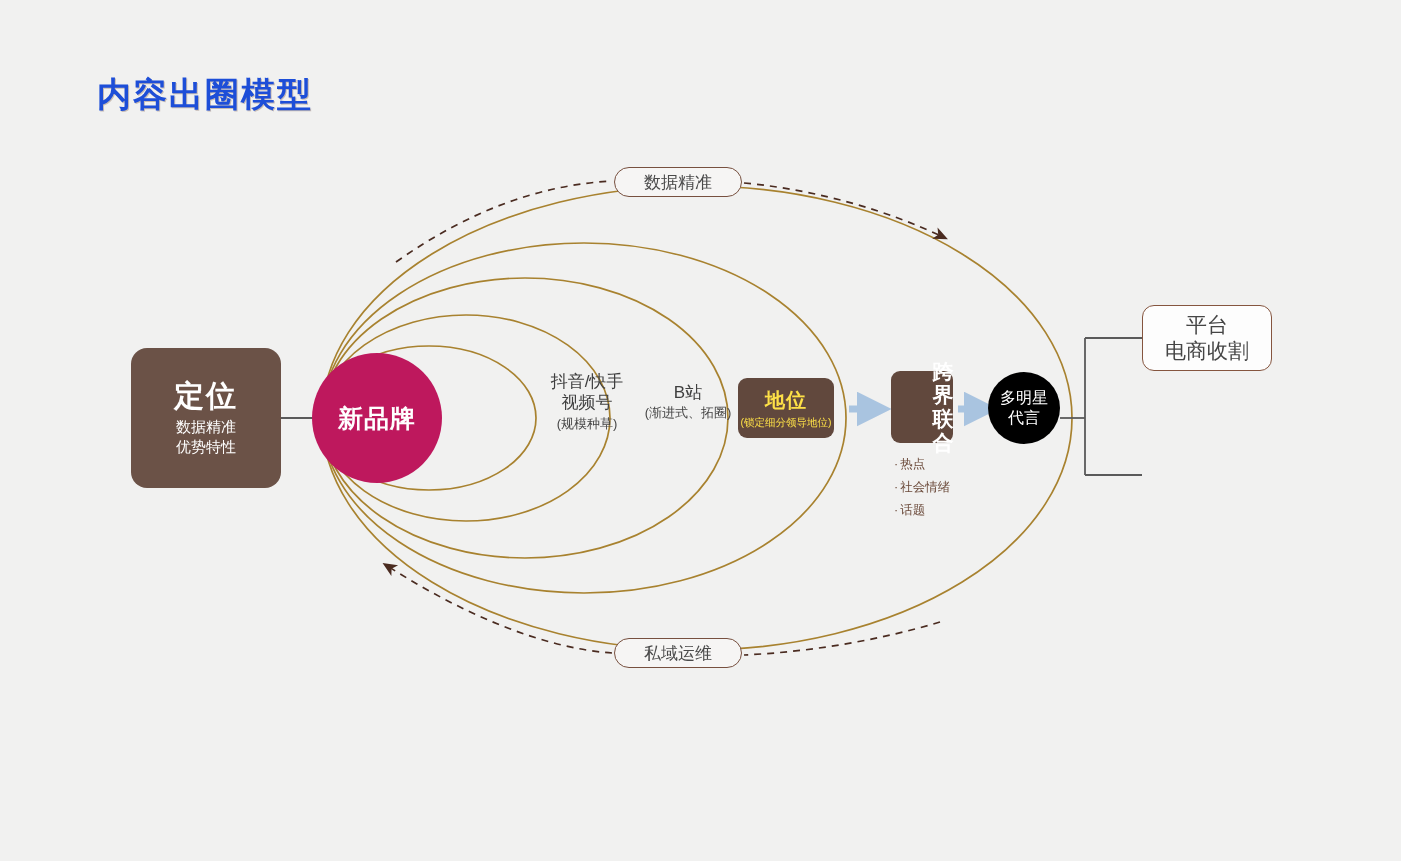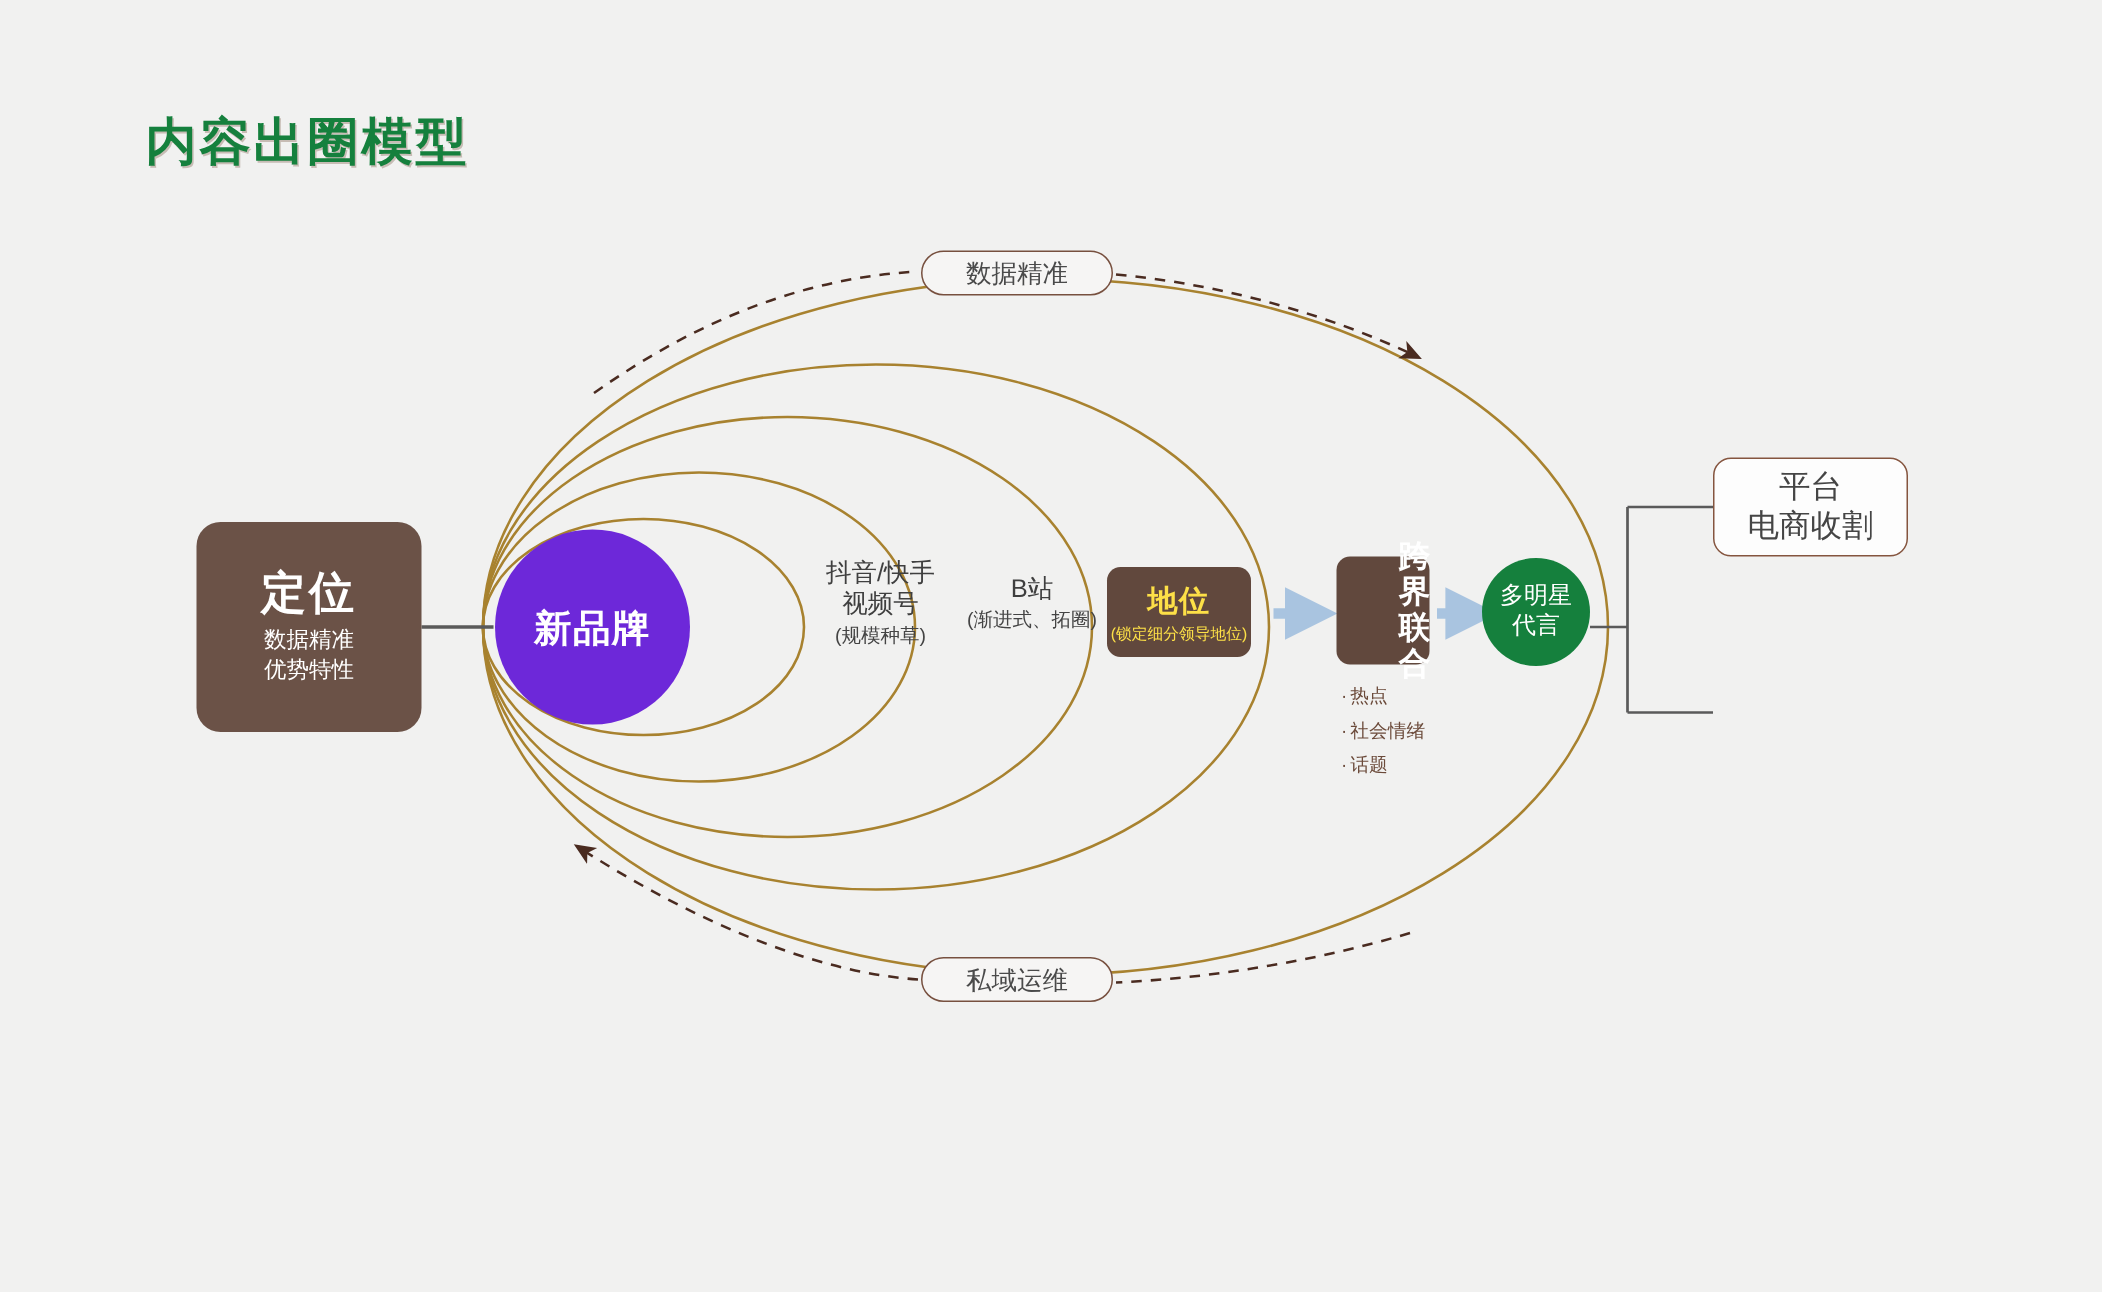--- a/index.html
+++ b/index.html
@@ -9,41 +9,41 @@
     font-family:"Liberation Sans","DejaVu Sans",sans-serif;
     overflow:hidden;
     position:relative;
   }
   .page{position:absolute;inset:0;}
 
   
   #page-title{
     position:absolute;left:97px;top:72px;
     font-size:34px;font-weight:bold;letter-spacing:2px;
-    color:#15803d;
+    color:#1d4ed8;
     text-shadow:1px 1px 0 rgba(120,90,70,.35);
   }
 
   
   svg.canvas{position:absolute;left:0;top:0;width:1401px;height:861px;}
 
   
   .node{position:absolute;box-sizing:border-box;display:flex;
         flex-direction:column;align-items:center;justify-content:center;}
 
   #node-positioning{
     left:131px;top:348px;width:150px;height:140px;
     background:#6b5247;border-radius:16px;color:#fff;
   }
   #node-positioning .big{font-size:30px;font-weight:bold;letter-spacing:2px;line-height:1.15;}
   #node-positioning .sub{font-size:15px;line-height:1.35;margin-top:4px;text-align:center;}
 
   #node-brand{
-    left:330px;top:353px;width:130px;height:130px;
-    background:#6d28d9;border-radius:50%;color:#fff;
+    left:312px;top:353px;width:130px;height:130px;
+    background:#be185d;border-radius:50%;color:#fff;
   }
   #node-brand .big{font-size:25px;font-weight:bold;letter-spacing:1px;}
 
   .ring-label{position:absolute;text-align:center;color:#3f3f3f;line-height:1.25;}
   .ring-label .l1{font-size:17px;}
   .ring-label .l2{font-size:17px;}
   .ring-label .l3{font-size:13px;color:#444;margin-top:2px;}
 
   #label-xhs{left:446px;top:372px;width:92px;}
   #label-dy{left:535px;top:371px;width:104px;}
@@ -57,21 +57,21 @@
   #node-status .sub{font-size:10.5px;margin-top:2px;white-space:nowrap;}
 
   #node-crossover{
     left:891px;top:371px;width:62px;height:72px;
     background:#61483d;border-radius:9px;color:#fff;
   }
   #node-crossover .big{font-size:21px;font-weight:bold;line-height:1.12;letter-spacing:1px;margin-left:43px;}
 
   #node-celebrity{
     left:988px;top:372px;width:72px;height:72px;
-    background:#15803d;border-radius:50%;color:#fff;
+    background:#000000;border-radius:50%;color:#fff;
   }
   #node-celebrity .big{font-size:16px;line-height:1.22;text-align:center;}
 
   #bullet-list{position:absolute;left:894px;top:453px;width:120px;
     color:#6b4a3a;font-size:12.5px;line-height:1.85;}
   #bullet-list div::before{content:"·";margin-right:2px;}
 
   .outcome{
     position:absolute;box-sizing:border-box;
     background:#fdfdfd;border:1.6px solid #85553f;border-radius:12px;

